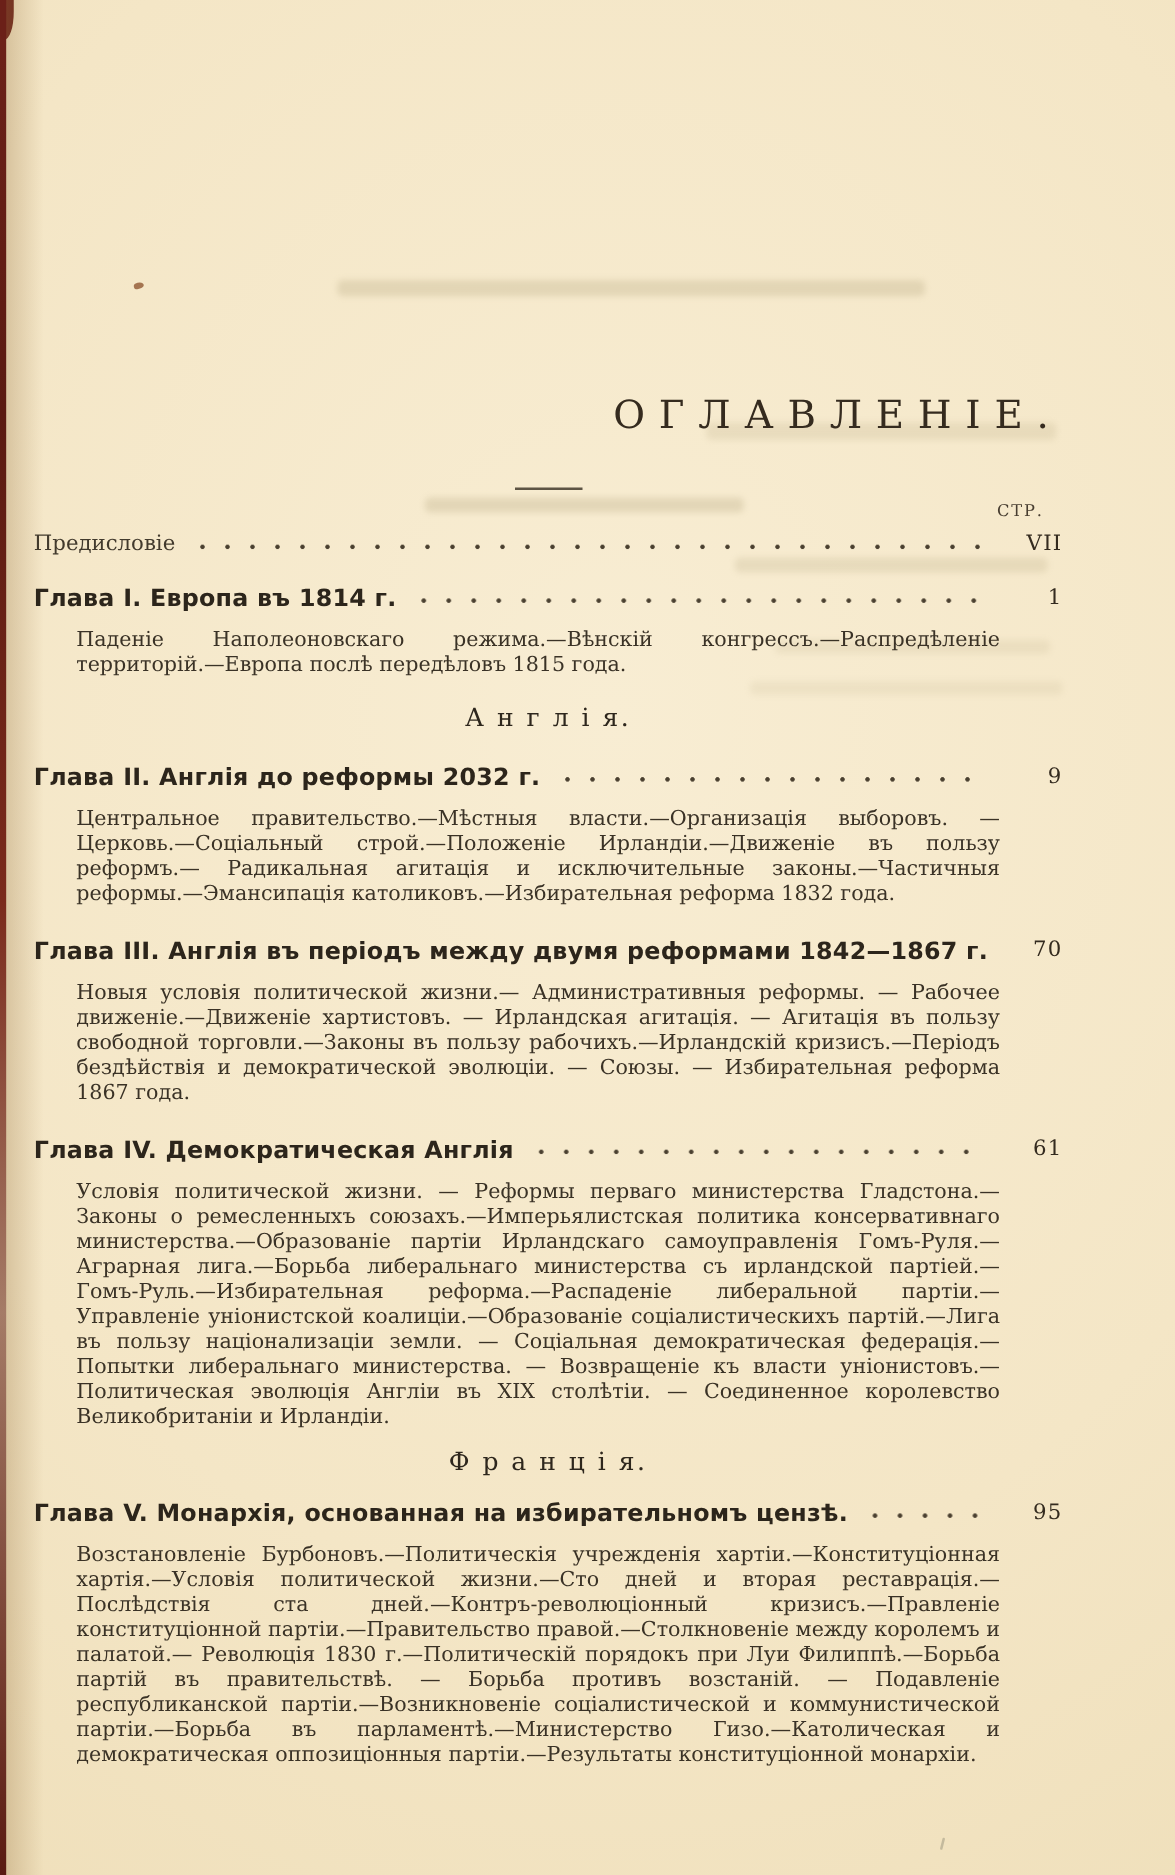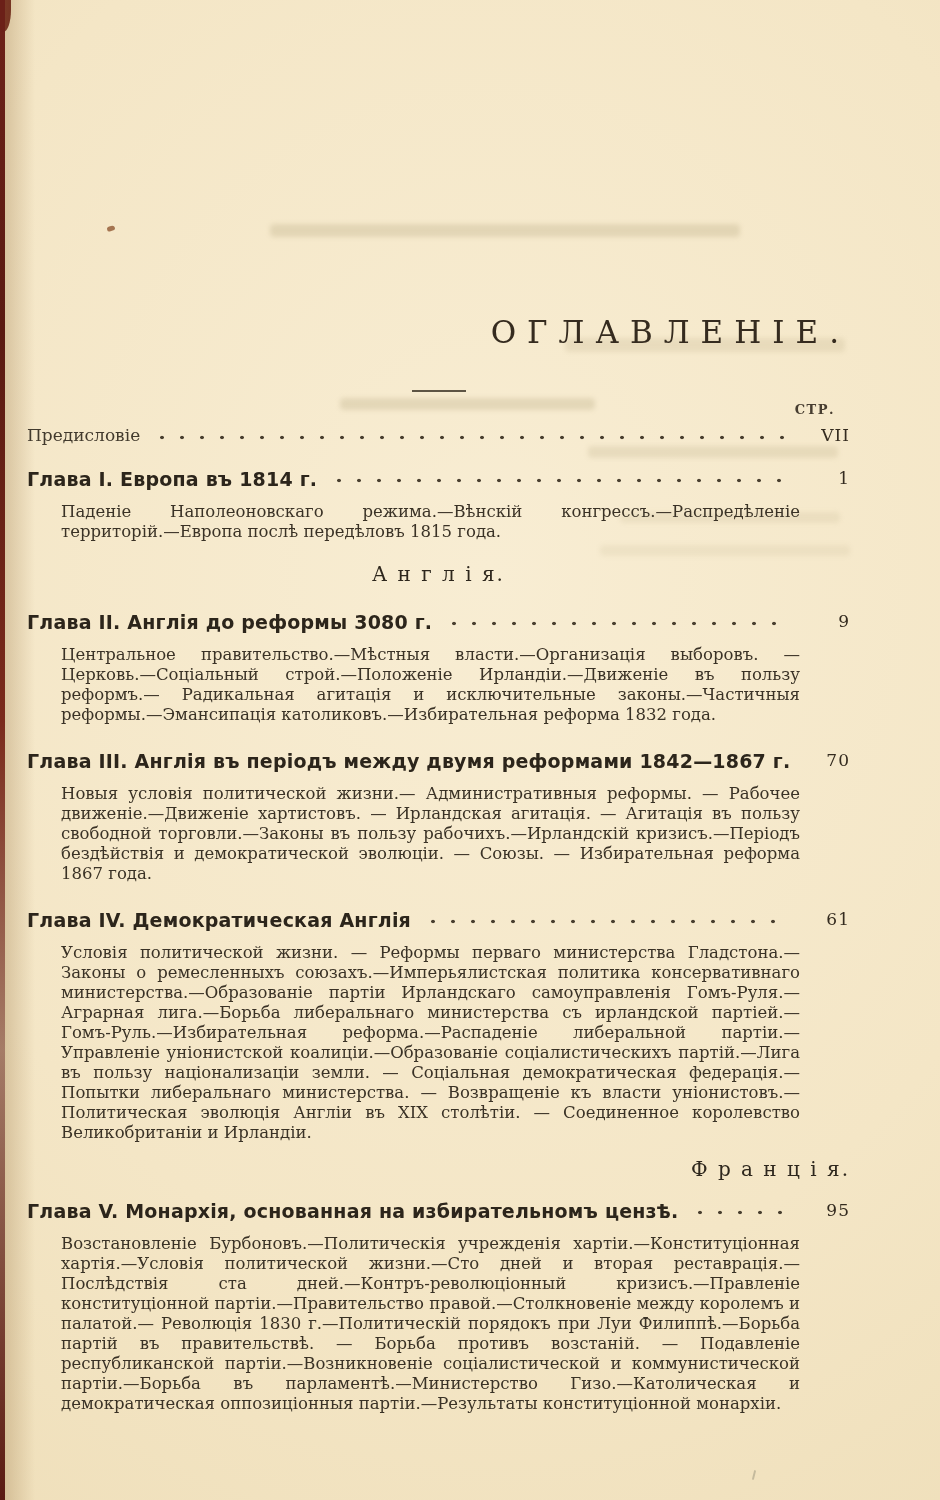--- a/index.html
+++ b/index.html
@@ -67,21 +67,21 @@
     margin: 36px auto 0;
     background: #42392c;
     opacity: .85;
   }
   .col-header {
     margin-top: 10px;
     text-align: right;
     padding-right: 15px;
     font-size: 13px;
     letter-spacing: 1.5px;
-    font-weight: bold;
+    font-weight: normal;
     color: #473d30;
     line-height: 16px;
   }
 
   .toc-row { display: flex; }
   .toc-row .leader {
     flex: 1 1 auto;
     height: 20px;
     margin: 0 6px 0 12px;
     background-image: radial-gradient(circle, #4a4030 1.5px, rgba(74,64,48,0) 2.1px);
@@ -126,21 +126,21 @@
   }
   .section-header {
     text-align: center;
     font-weight: normal;
     font-size: 20px;
     line-height: 28px;
     letter-spacing: 2px;
     color: #2e271d;
   }
   .hdr-england { margin-top: 18px; }
-  .hdr-france  { margin-top: 12px; text-align: right; }
+  .hdr-france  { margin-top: 12px; }
 </style>
 </head>
 <body>
 
 <div class="page">
 
   <div class="binding-strip"></div>
   <div class="binding-blob"></div>
   <div class="edge-shade"></div>
   <div class="ghost" style="left:270px; top:224px; width:470px; height:13px; opacity:.26;"></div>
@@ -167,21 +167,21 @@
     <div class="toc-row chapter-row row-ch1">
       <span class="label">Глава I. Европа въ 1814 г.</span>
       <span class="leader"></span>
       <span class="page-num">1</span>
     </div>
     <div class="summary">Паденіе Наполеоновскаго режима.—Вѣнскій конгрессъ.—Распредѣленіе территорій.—Европа послѣ передѣловъ 1815 года.</div>
 
     <div class="section-header hdr-england">А н г л і я.</div>
 
     <div class="toc-row chapter-row row-ch2">
-      <span class="label">Глава II. Англія до реформы 3080 г.</span>
+      <span class="label">Глава II. Англія до реформы 2032 г.</span>
       <span class="leader"></span>
       <span class="page-num">9</span>
     </div>
     <div class="summary">Центральное правительство.—Мѣстныя власти.—Организація выборовъ. — Церковь.—Соціальный строй.—Положеніе Ирландіи.—Движеніе въ пользу реформъ.— Радикальная агитація и исключительные законы.—Частичныя реформы.—Эмансипація католиковъ.—Избирательная реформа 1832 года.</div>
 
     <div class="toc-row chapter-row row-ch3">
       <span class="label">Глава III. Англія въ періодъ между двумя реформами 1842—1867 г.</span>
       <span class="leader"></span>
       <span class="page-num">70</span>
     </div>

